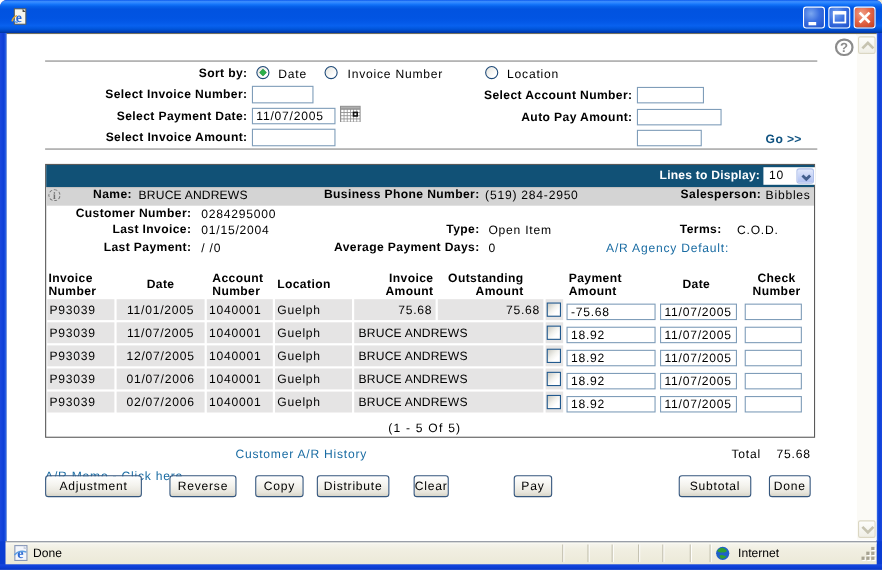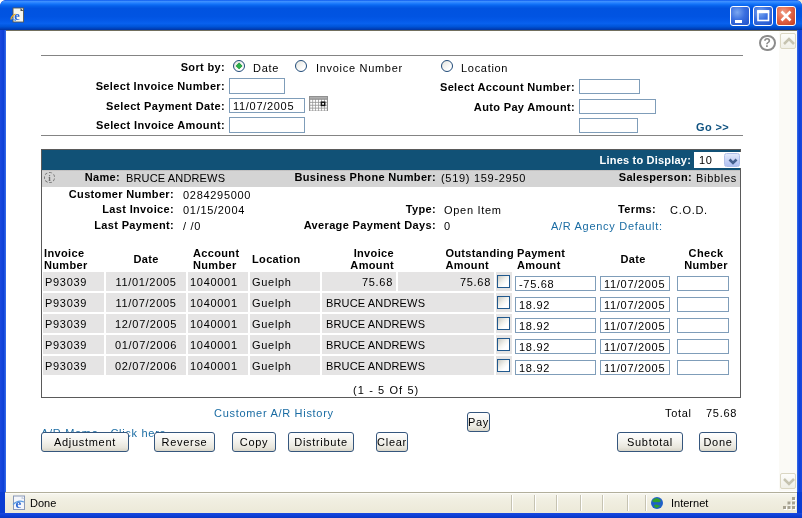--- a/index.html
+++ b/index.html
@@ -182,21 +182,21 @@
               <path d="M3.5 4.5 L7 8 L10.5 4.5" fill="none" stroke="#44608e" stroke-width="2.6"></path>
             </svg>
           </span>
         </div>
     </div>
     <div id="kband">
       <div class="ico-i">i</div>
       <div class="lbl lblr" style="left:78px; top:1.5px;">Name:</div>
       <div class="val vuc" style="left:84px; top:2.5px;">BRUCE ANDREWS</div>
       <div class="lbl lblr" style="left:394px; top:1.5px;">Business Phone Number:</div>
-      <div class="val" style="left:399px; top:2.5px;">(519) 159-2950</div>
+      <div class="val" style="left:399px; top:2.5px;">(519) 284-2950</div>
       <div class="lbl lblr" style="left:650px; top:1.5px;">Salesperson:</div>
       <div class="val" style="left:654px; top:2.5px;">Bibbles</div>
     </div>
 
     <div class="lbl lblr" style="left:132px; top:37.5px;">Customer Number:</div>
     <div class="val" style="left:141px; top:38.5px;">0284295000</div>
     <div class="lbl lblr" style="left:132px; top:53px;">Last Invoice:</div>
     <div class="val" style="left:141px; top:54px;">01/15/2004</div>
     <div class="lbl lblr" style="left:394px; top:53px;">Type:</div>
     <div class="val" style="left:402px; top:54px;">Open Item</div>
@@ -209,21 +209,21 @@
     <div class="val blue" style="left:509px; top:69.5px;">A/R Agency Default:</div>
   </div>
 
   <div id="tbl">
       <div>
         <div class="thdr" style="top:248px;left:44px;">Invoice<br>Number</div>
         <div class="thdr" style="top:254px;left:146px; transform:translateX(-50%); text-align:center;">Date</div>
         <div class="thdr" style="top:248px;left:193px;">Account<br>Number</div>
         <div class="thdr" style="top:254px;left:252px;">Location</div>
         <div class="thdr" style="top:248px;left:394px; transform:translateX(-100%); text-align:right;">Invoice<br>Amount</div>
-        <div class="thdr" style="top:248px;left:514px; transform:translateX(-100%); text-align:left;">Outstanding<br>Amount</div>
+        <div class="thdr" style="top:248px;left:476px; transform:translateX(-100%); text-align:right;">Outstanding<br>Amount</div>
         <div class="thdr" style="top:248px;left:517px;">Payment<br>Amount</div>
         <div class="thdr" style="top:254px;left:633px; transform:translateX(-50%); text-align:center;">Date</div>
         <div class="thdr" style="top:248px;left:706px; transform:translateX(-50%); text-align:center;">Check<br>Number</div>
         <div class="gcell" style="left:43px; top:272px; width:61px; height:19px;"></div>
         <div class="tval" style="top:276px;left:45px;">P93039</div>
         <div class="gcell" style="left:106px; top:272px; width:80px; height:19px;"></div>
         <div class="tval" style="top:276px;left:146px; transform:translateX(-50%);">11/01/2005</div>
         <div class="gcell" style="left:188px; top:272px; width:60px; height:19px;"></div>
         <div class="tval" style="top:276px;left:190px;">1040001</div>
         <div class="gcell" style="left:250px; top:272px; width:70px; height:19px;"></div>
@@ -304,21 +304,21 @@
   <div class="val blue" style="left:41px; top:407px;margin-top:20px;">A/R Memo - Click here</div>
   <div class="val blue" style="left:214px; top:407px;">Customer A/R History</div>
   <div class="val" style="left:665px; top:407px;">Total</div>
   <div class="val" style="left:706px; top:407px;">75.68</div>
 
   <div class="btn" style="left:41px;  top:432px; width:88px;">Adjustment</div>
   <div class="btn" style="left:154px; top:432px; width:61px;">Reverse</div>
   <div class="btn" style="left:232px; top:432px; width:44px;">Copy</div>
   <div class="btn" style="left:288px; top:432px; width:66px;">Distribute</div>
   <div class="btn" style="left:376px; top:432px; width:32px;">Clear</div>
-  <div class="btn" style="left:467px; top:412px; width:23px;">Pay</div>
+  <div class="btn" style="left:467px; top:432px; width:35px;">Pay</div>
   <div class="btn" style="left:617px; top:432px; width:66px;">Subtotal</div>
   <div class="btn" style="left:699px; top:432px; width:38px;">Done</div>
 
   <div id="sbr">
     <svg style="position:absolute;left:6px;top:2px;" width="15" height="16" viewBox="0 0 15 16">
         <rect x="2.5" y="1" width="11" height="13.5" fill="#f4f6fb" stroke="#8898b8" stroke-width="1"></rect>
         <path d="M10.5 1 L13.5 4 L10.5 4 Z" fill="#c8d0e0"></path>
         <text x="7.5" y="12.5" font-size="13" font-weight="bold" fill="#2e6ad4" text-anchor="middle" font-family="Liberation Serif, serif">e</text>
         <path d="M2 9.5 Q7 4.5 13 7" fill="none" stroke="#5a9be0" stroke-width="1.2"></path>
       </svg>

